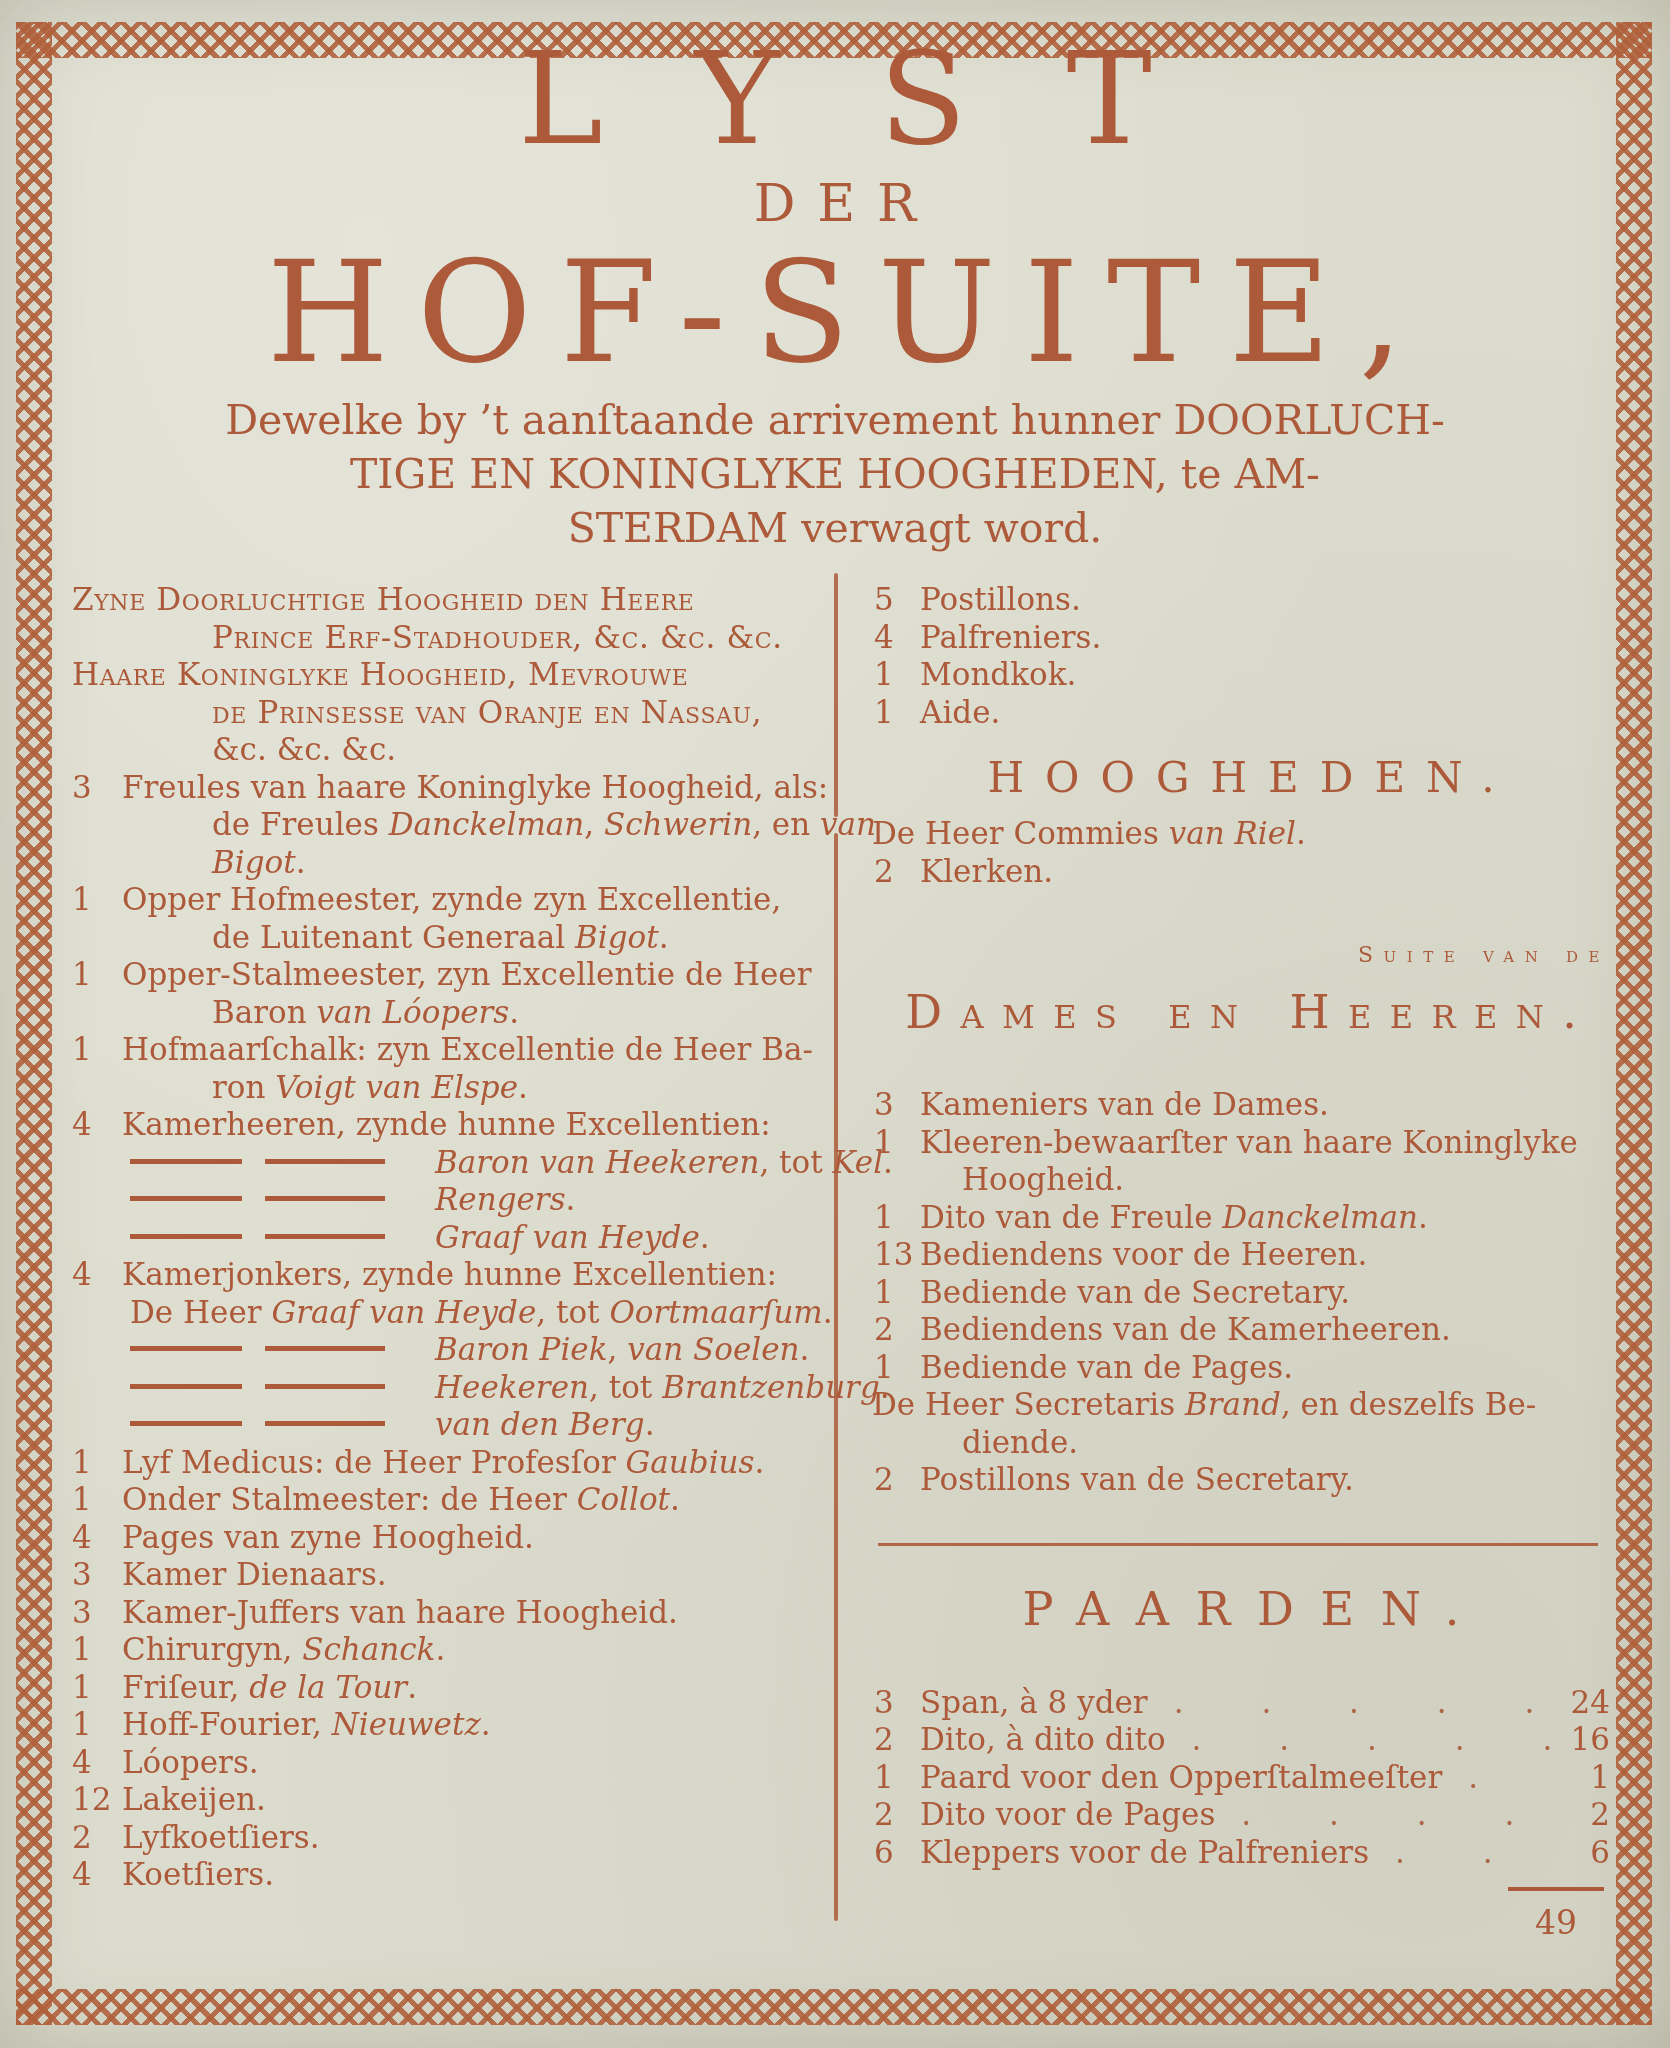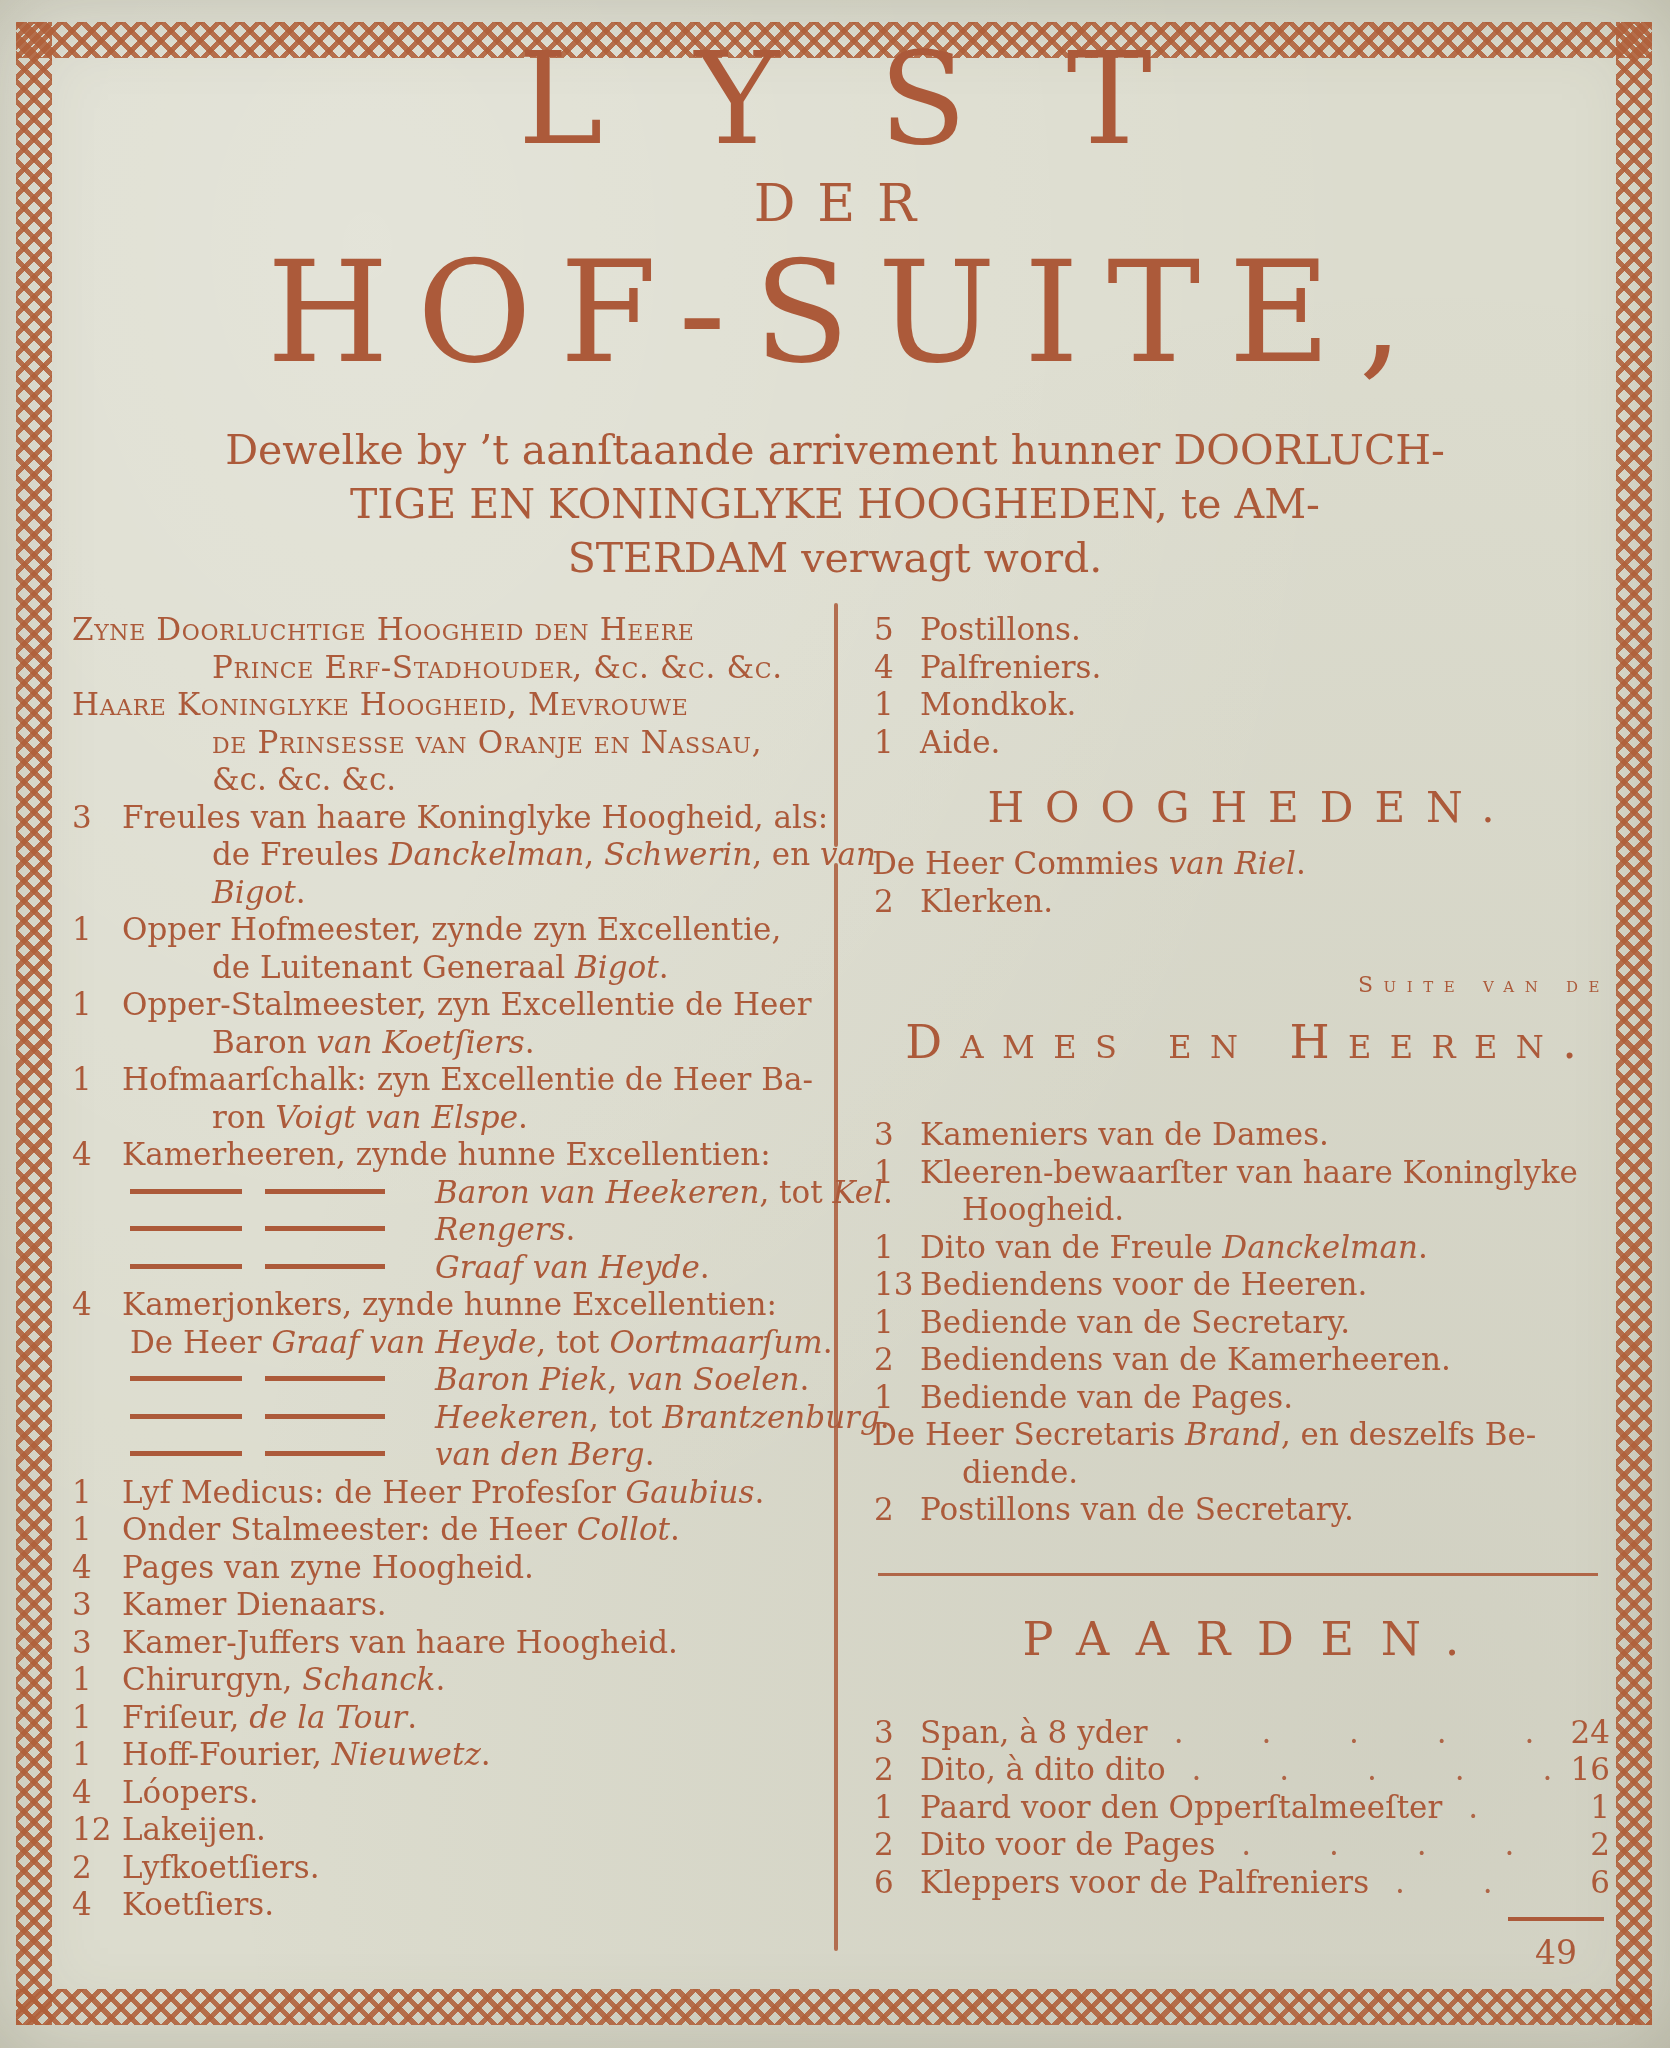--- a/index.html
+++ b/index.html
@@ -30,21 +30,21 @@
   .frame.right {left:1616px;top:22px;width:36px;height:2003px;}
 
   .content{position:absolute;left:64px;top:29px;width:1542px;}
 
   .title1{font-size:128px;line-height:1;margin-top:6px;text-align:center;
           letter-spacing:.78em;text-indent:.78em;}
   .title2{font-size:52px;line-height:1;margin-top:14px;text-align:center;
           letter-spacing:.42em;text-indent:.42em;}
   .title3{font-size:140px;line-height:1;margin-top:14px;text-align:center;
           letter-spacing:.2em;text-indent:.2em;}
-  .subtitle{margin-top:40px;text-align:center;font-size:41px;line-height:54px;}
+  .subtitle{margin-top:10px;text-align:center;font-size:41px;line-height:54px;}
 
   .columns{position:relative;display:flex;margin-top:26px;}
   .col-left{width:772px;}
   .col-right{width:738px;margin-left:36px;}
 
   .vdiv{position:absolute;left:770px;width:4px;background:var(--ink);border-radius:2px;opacity:.85;}
   .vdiv.a{top:-8px;height:244px;}
   .vdiv.b{top:252px;height:1088px;}
 
   .line{white-space:nowrap;line-height:37.5px;font-size:31px;}
@@ -109,21 +109,21 @@
         <div class="line c sc">Prince Erf-Stadhouder, &amp;c. &amp;c. &amp;c.</div>
         <div class="line h sc">Haare Koninglyke Hoogheid, Mevrouwe</div>
         <div class="line c sc">de Prinsesse van Oranje en Nassau,</div>
         <div class="line c">&amp;c. &amp;c. &amp;c.</div>
         <div class="line n"><span class="num">3</span>Freules van haare Koninglyke Hoogheid, als:</div>
         <div class="line c">de Freules <i>Danckelman</i>, <i>Schwerin</i>, en <i>van</i></div>
         <div class="line c"><i>Bigot</i>.</div>
         <div class="line n"><span class="num">1</span>Opper Hofmeester, zynde zyn Excellentie,</div>
         <div class="line c">de Luitenant Generaal <i>Bigot</i>.</div>
         <div class="line n"><span class="num">1</span>Opper-Stalmeester, zyn Excellentie de Heer</div>
-        <div class="line c">Baron <i>van Koetſiers</i>.</div>
+        <div class="line c">Baron <i>van Lóopers</i>.</div>
         <div class="line n"><span class="num">1</span>Hofmaarſchalk: zyn Excellentie de Heer Ba-</div>
         <div class="line c">ron <i>Voigt van Elspe</i>.</div>
         <div class="line n"><span class="num">4</span>Kamerheeren, zynde hunne Excellentien:</div>
         <div class="line d"><span class="dash"></span><i>Baron van Heekeren</i>, tot <i>Kel</i>.</div>
         <div class="line d"><span class="dash"></span><i>Rengers</i>.</div>
         <div class="line d"><span class="dash"></span><i>Graaf van Heyde</i>.</div>
         <div class="line n"><span class="num">4</span>Kamerjonkers, zynde hunne Excellentien:</div>
         <div class="line t">De Heer <i>Graaf van Heyde</i>, tot <i>Oortmaarſum</i>.</div>
         <div class="line d"><span class="dash"></span><i>Baron Piek</i>, <i>van Soelen</i>.</div>
         <div class="line d"><span class="dash"></span><i>Heekeren</i>, tot <i>Brantzenburg</i>.</div>

